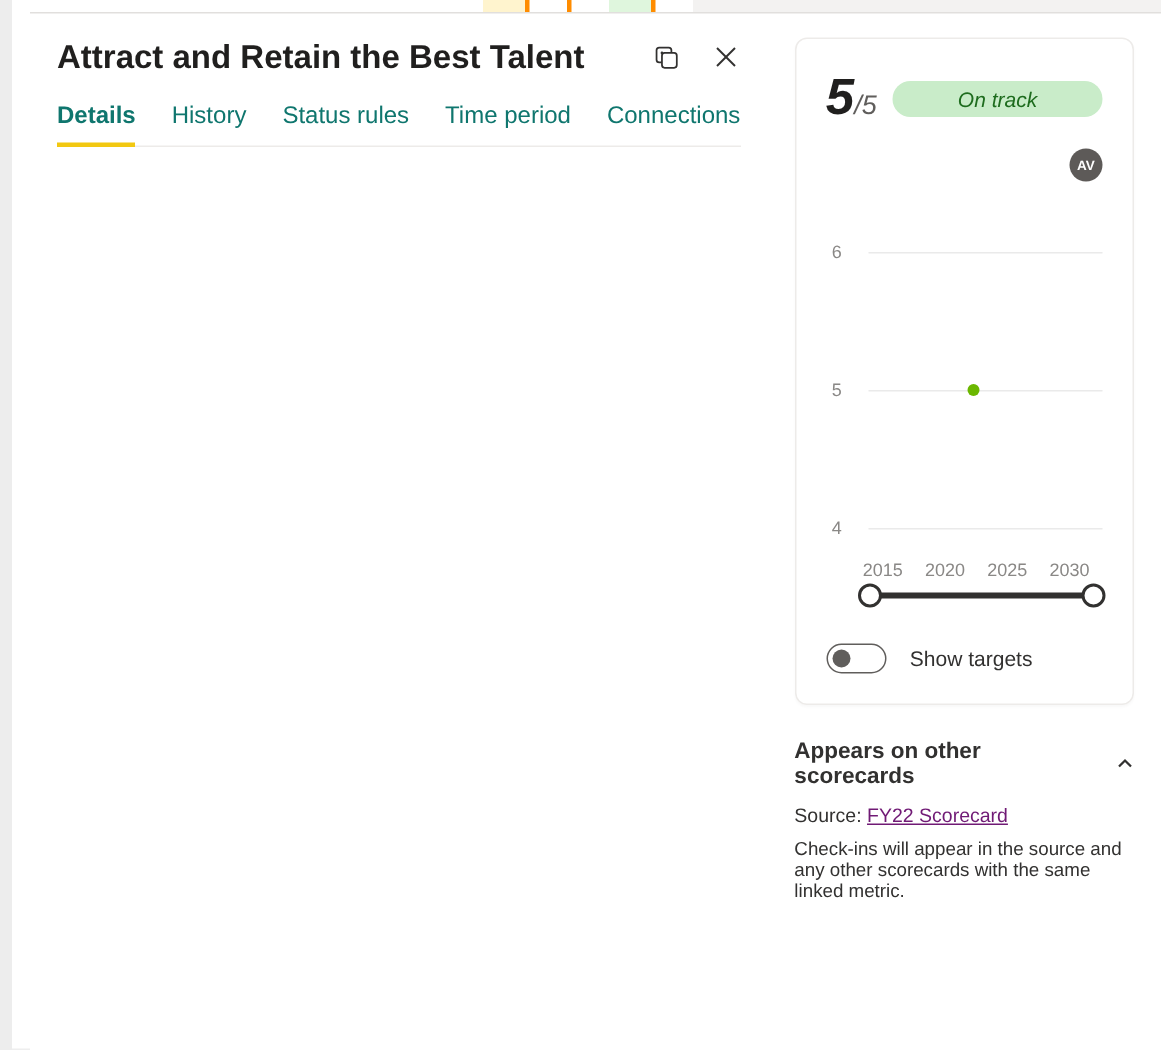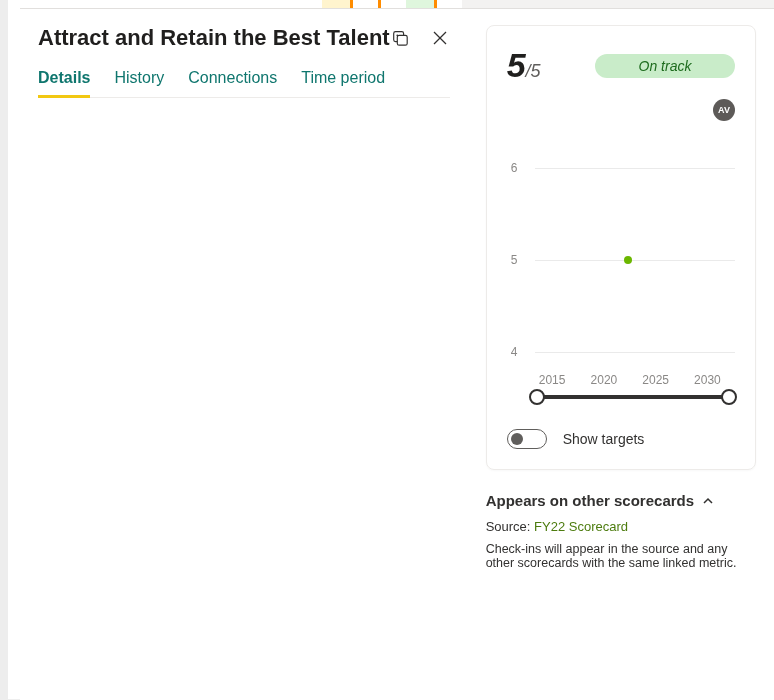--- a/index.html
+++ b/index.html
@@ -246,21 +246,21 @@
     display: flex;
     align-items: center;
     gap: 8px;
     cursor: pointer;
   }
   .appears-source {
     margin-top: 10px;
     font-size: 13px;
   }
   .appears-source .label { color: #323130; }
-  .appears-source .link { color: #4d7c0f; cursor: pointer; }
+  .appears-source .link { color: #701a75; text-decoration: underline; cursor: pointer; }
   .appears-note {
     margin-top: 8px;
     font-size: 12.5px;
     color: #323130;
   }
   svg { display: block; }
 </style>
 </head>
 <body>
 
@@ -291,22 +291,23 @@
           <svg width="16" height="16" viewBox="0 0 16 16" stroke="#323130" stroke-width="1.3">
             <line x1="2" y1="2" x2="14" y2="14"></line>
             <line x1="14" y1="2" x2="2" y2="14"></line>
           </svg>
         </div>
       </div>
     </div>
     <div class="tabs">
       <div class="tab active">Details</div>
       <div class="tab">History</div>
+      <div class="tab">Status rules</div>
+      <div class="tab">Time period</div>
       <div class="tab">Connections</div>
-      <div class="tab">Time period</div>
     </div>
   </div>
 
   <div class="content">
     <div class="card">
       <div class="card-top">
         <div>
           <span class="value-big">5</span><span class="value-den">/5</span>
         </div>
         <div class="badge">On track</div>

